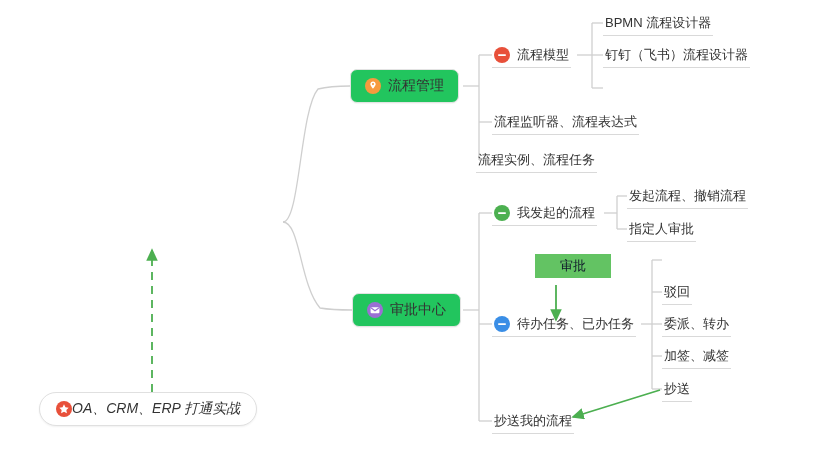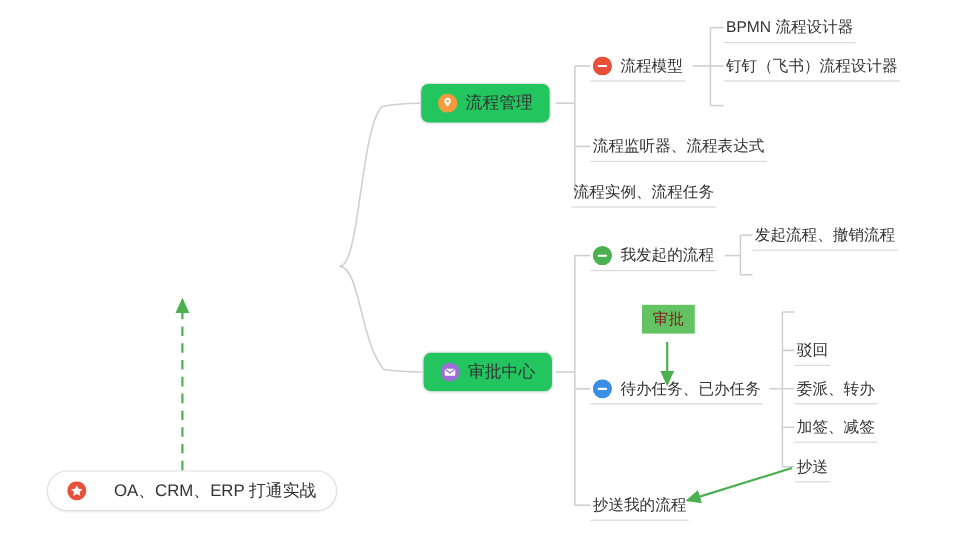--- a/index.html
+++ b/index.html
@@ -67,40 +67,40 @@
     color: #333333;
     height: 26px;
     border-bottom: 1px solid #d9d9d9;
     padding: 0 2px 0 2px;
   }
   .leaf.icon-leaf .label { margin-left: 7px; }
 
   
   .chip {
     background: #63c363;
-    color: #7f1d1d;
+    color: #0f172a;
     border-radius: 0;
     font-size: 13px;
     height: 24px;
-    padding: 0 9px;
+    padding: 0 25px;
     justify-content: center;
   }
 
   
   .note {
     background: #ffffff;
     border: 1px solid #e0e0e0;
     border-radius: 18px;
     height: 34px;
     padding: 0 16px;
     font-size: 14px;
     color: #333333;
     box-shadow: 0 1px 2px rgba(0,0,0,0.06);
   }
-  .note .label { margin-left: 23px; }
+  .note .label { margin-left: 0; font-style: italic; }
 
   
   .badge {
     width: 16px; height: 16px;
     border-radius: 50%;
     display: inline-flex;
     align-items: center;
     justify-content: center;
     flex: 0 0 auto;
   }
@@ -213,20 +213,23 @@
       <svg width="16" height="16" viewBox="0 0 16 16">
         <circle cx="8" cy="8" r="8" fill="#4cb050"></circle>
         <rect x="4" y="7.2" width="8" height="1.7" rx="0.85" fill="#ffffff"></rect>
       </svg>
     </span>
     <span class="label">我发起的流程</span>
   </div>
   <div class="node leaf" style="left:627px; top:183px;">
     <span class="label">发起流程、撤销流程</span>
   </div>
+  <div class="node leaf" style="left:627px; top:216px;">
+    <span class="label">指定人审批</span>
+  </div>
 
   <div class="node chip" style="left:535px; top:254px;">
     <span class="label">审批</span>
   </div>
 
   <div class="node leaf icon-leaf" style="left:492px; top:311px;">
     <span class="badge">
       <svg width="16" height="16" viewBox="0 0 16 16">
         <circle cx="8" cy="8" r="8" fill="#3a8ee6"></circle>
         <rect x="4" y="7.2" width="8" height="1.7" rx="0.85" fill="#ffffff"></rect>

